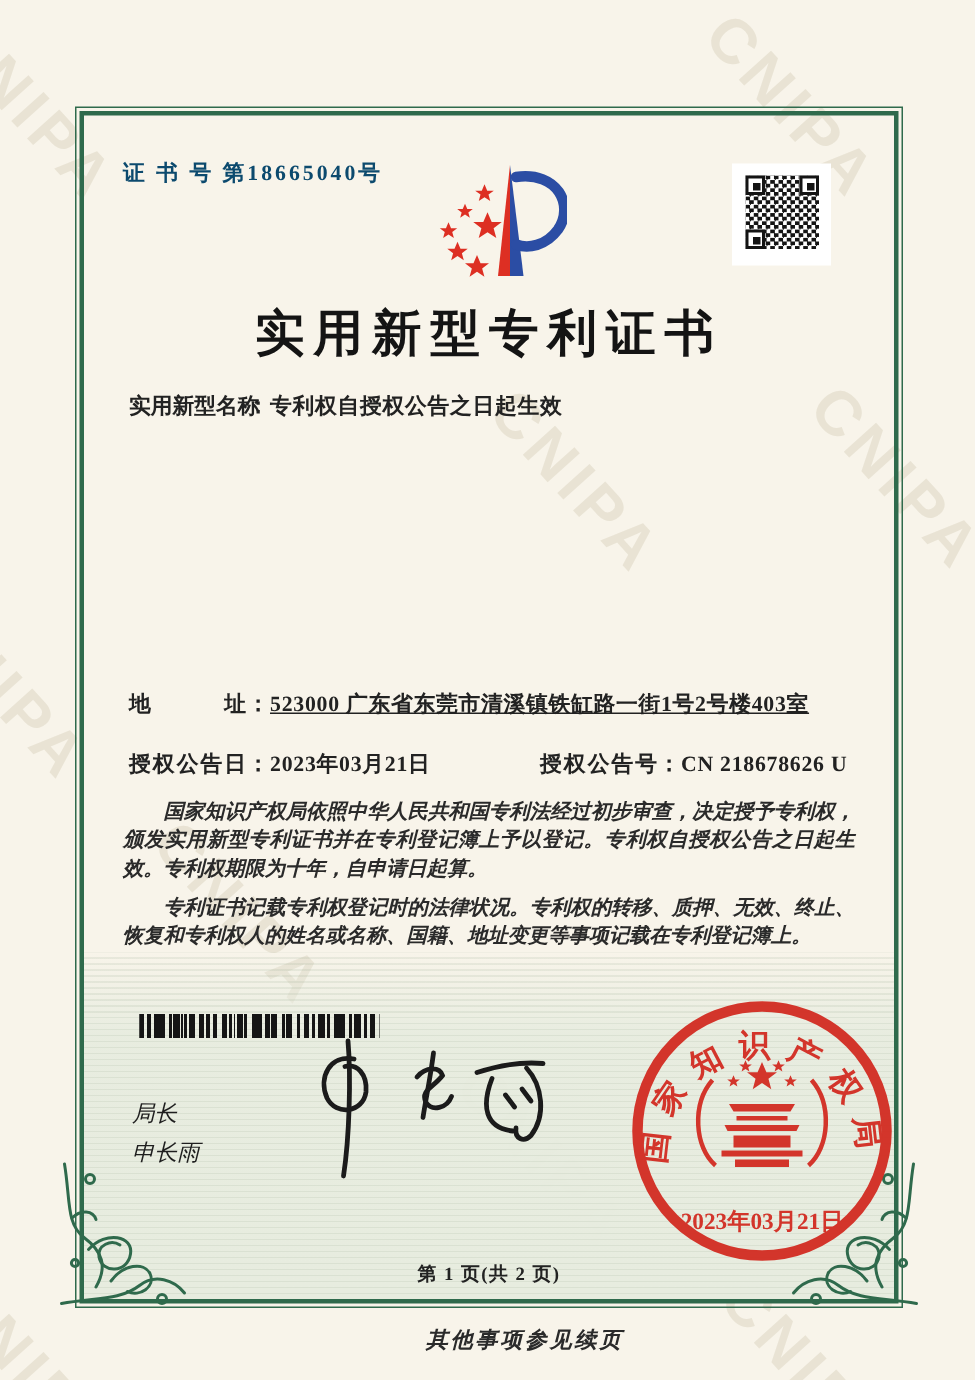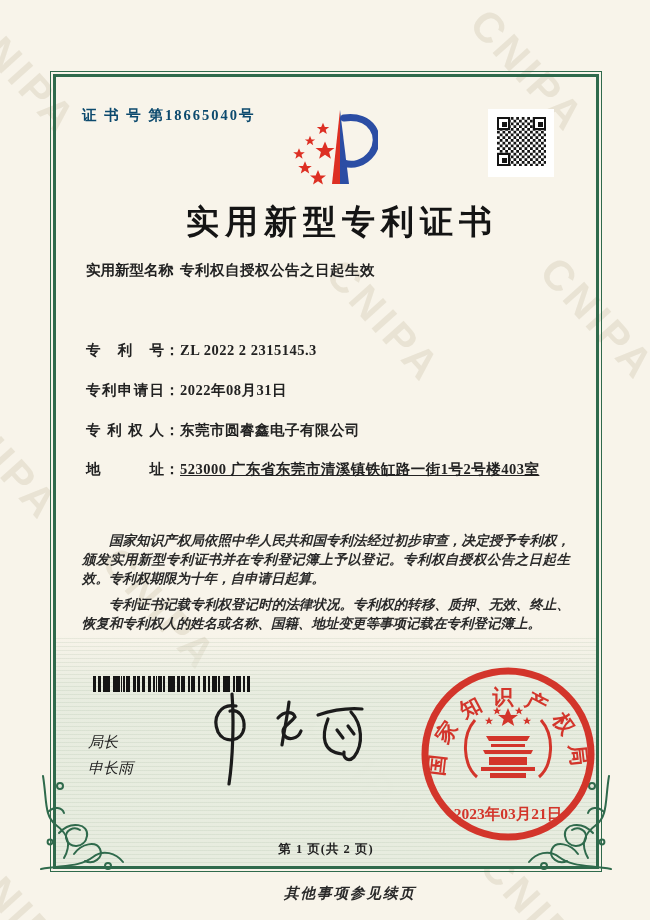--- a/index.html
+++ b/index.html
@@ -59,21 +59,20 @@
     background-size:5.5px 5.5px;
   }
   .finder { position:absolute; width:13px; height:13px; border:2.5px solid #141414; background:#fff; }
   .finder::after { content:""; position:absolute; left:2.5px; top:2.5px; width:5px; height:5px; background:#141414; }
   .f-tl{left:0;top:0;} .f-tr{right:0;top:0;} .f-bl{left:0;bottom:0;}
 
   .title {
     position:absolute; left:50px; top:200px; width:552px; z-index:4;
     text-align:center; font-size:33px; font-weight:bold; color:#141414;
     letter-spacing:6px;
-    margin-left:16px;
   }
 
   
   .row { position:absolute; left:86px; z-index:4; font-size:14.5px; font-weight:bold; color:#222; white-space:nowrap; }
   .r1{top:261px;} .r2{top:301px;} .r3{top:341px;} .r4{top:381px;}
   .r5{top:421px;} .r6{top:460px;text-decoration:underline;} .r7{top:500px;}
   .lbl { display:inline-block; width:78px; text-align:justify; text-align-last:justify; vertical-align:top; }
   .colon { display:inline-block; width:16px; text-align:center; }
   .val { letter-spacing:0.5px; }
   .pair2 { position:absolute; left:274px; top:0; white-space:nowrap; }
@@ -183,31 +182,28 @@
       <div class="finder f-tr"></div>
       <div class="finder f-bl"></div>
     </div>
   </div>
 
   <div class="title">实用新型专利证书</div>
 
   <div class="row r1">
     <span class="lbl">实用新型名称</span><span class="colon">：</span><span class="val">专利权自授权公告之日起生效</span>
   </div>
-  <div class="row r3">
-    <span class="lbl">专利号</span><span class="colon">：</span><span class="val">ZL 2022 2 2315145.3</span>
-  </div>
-  <div class="row r4">
-    <span class="lbl">专利申请日</span><span class="colon">：</span><span class="val">2022年08月31日</span>
-  </div>
-  <div class="row r5">
-    <span class="lbl">专利权人</span><span class="colon">：</span><span class="val">东莞市圆睿鑫电子有限公司</span>
-  </div>
   <div class="row r6">
     <span class="lbl">地址</span><span class="colon">：</span><span class="val">523000 广东省东莞市清溪镇铁缸路一街1号2号楼403室</span>
+  </div>
+  <div class="row r7">
+    <span class="lbl">授权公告日</span><span class="colon">：</span><span class="val">2023年03月21日</span>
+    <span class="pair2">
+      <span class="lbl">授权公告号</span><span class="colon">：</span><span class="val">CN 218678626 U</span>
+    </span>
   </div>
 
   <div class="paras">
     <p>国家知识产权局依照中华人民共和国专利法经过初步审查，决定授予专利权，颁发实用新型专利证书并在专利登记簿上予以登记。专利权自授权公告之日起生效。专利权期限为十年，自申请日起算。</p>
     <p>专利证书记载专利权登记时的法律状况。专利权的转移、质押、无效、终止、恢复和专利权人的姓名或名称、国籍、地址变更等事项记载在专利登记簿上。</p>
   </div>
 
   <div class="barcode"></div>
 
   <div class="director-title">局长</div>

